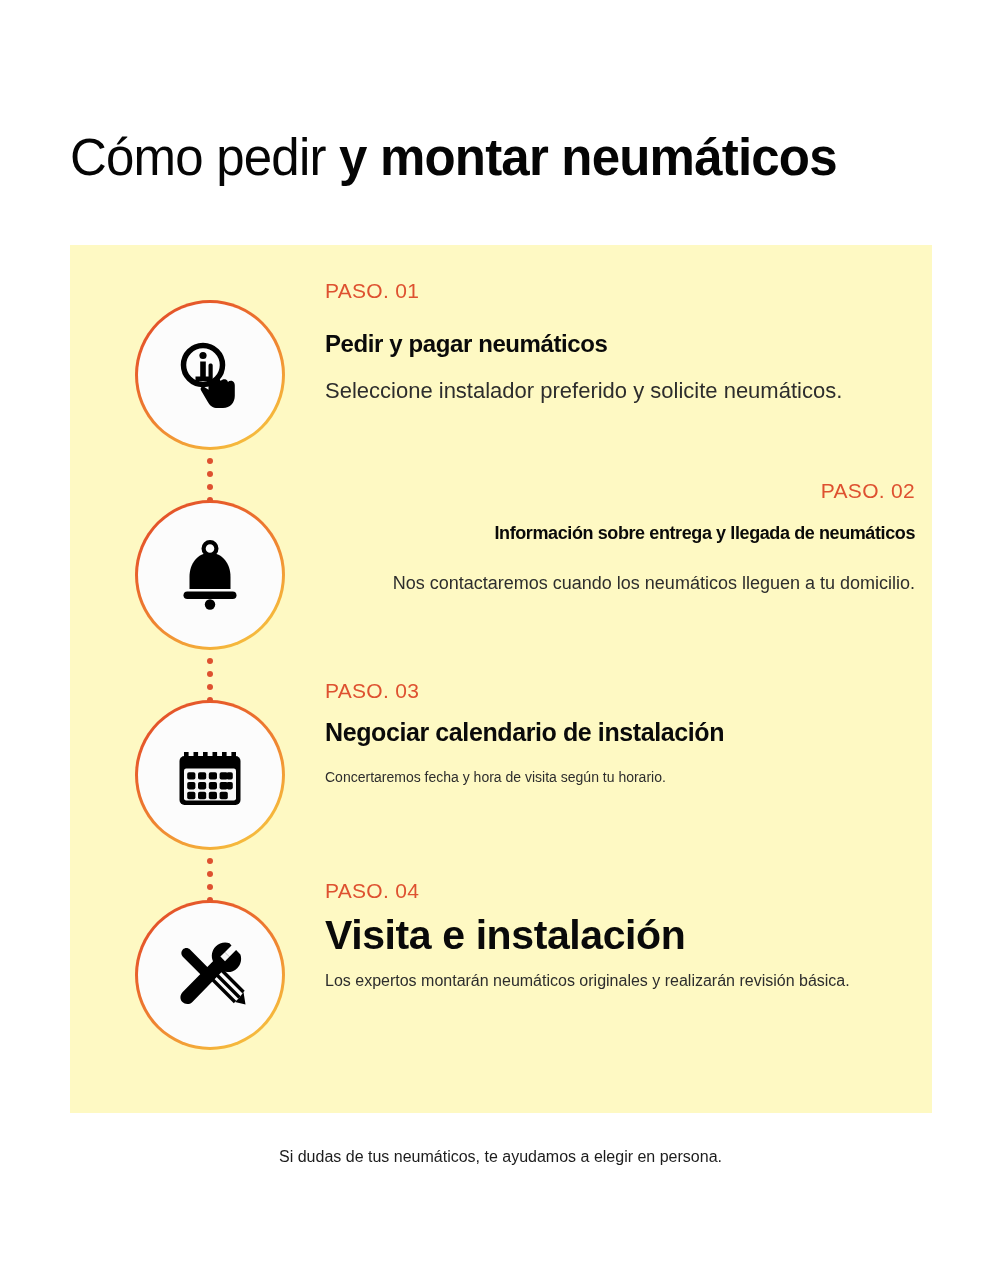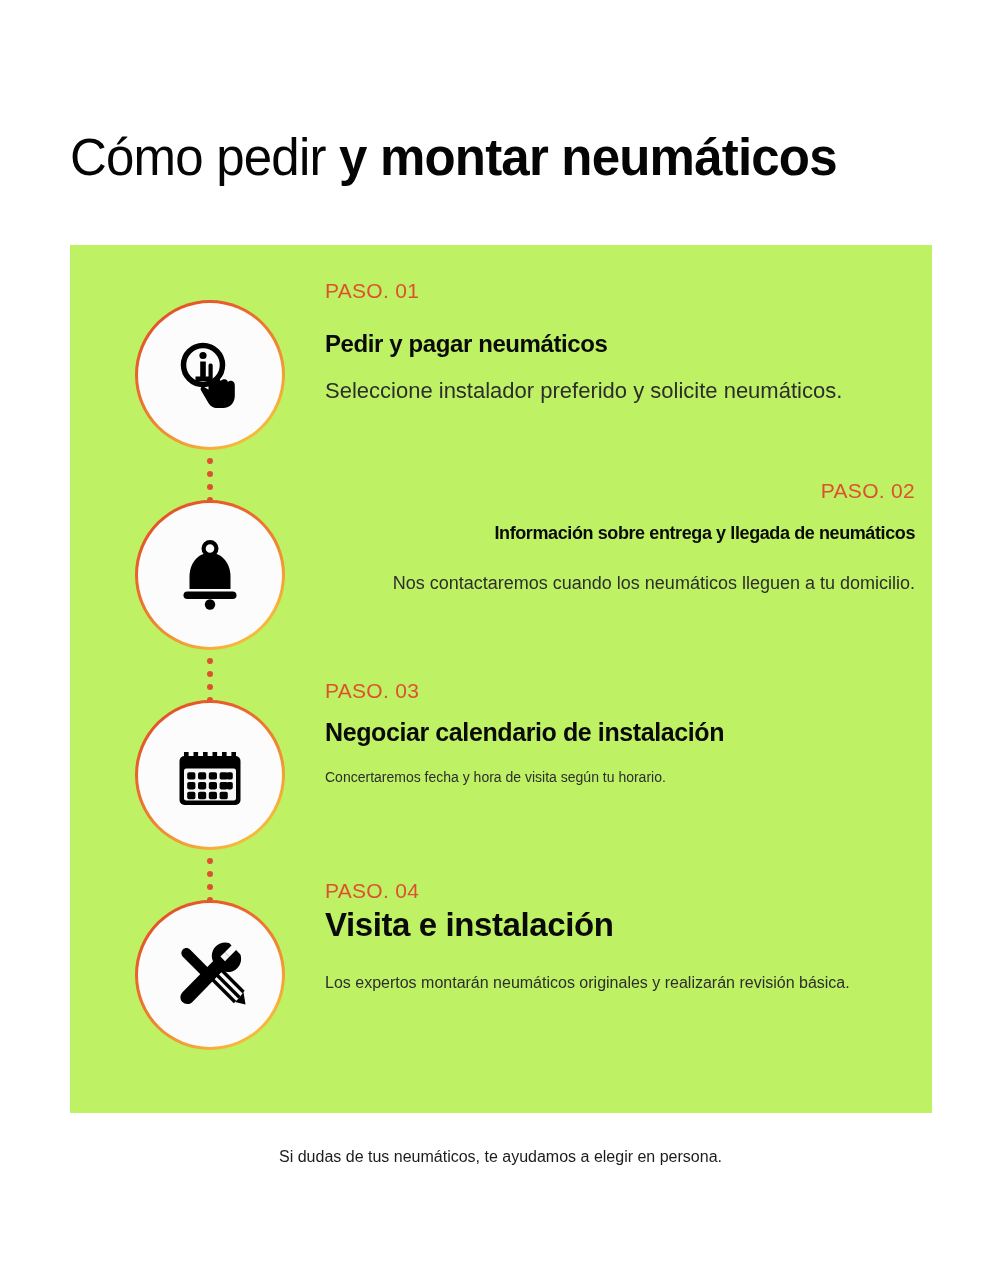--- a/index.html
+++ b/index.html
@@ -32,21 +32,21 @@
   .page-title .t-light { font-weight: 400; }
   .page-title .t-bold  { font-weight: 700; }
 
   
   .steps-panel {
     position: absolute;
     left: 70px;
     top: 245px;
     width: 862px;
     height: 868px;
-    background: #bef264;
+    background: #fef9c3;
   }
 
   .step-row {
     position: absolute;
     left: 0;
     width: 862px;
     height: 200px;
   }
   .step-row.r0 { top: 33px; }
   .step-row.r1 { top: 233px; text-align: right; }
@@ -125,22 +125,22 @@
 
   .s1 .step-label { margin-top: 0px; }
   .s1 .step-title { font-size: 18px; line-height: 24px; margin-top: 17px; }
   .s1 .step-desc  { font-size: 18px; line-height: 24px; margin-top: 26px; }
 
   .s2 .step-label { margin-top: 0px; }
   .s2 .step-title { font-size: 25px; line-height: 32px; margin-top: 12px; }
   .s2 .step-desc  { font-size: 14px; line-height: 26px; margin-top: 16px; }
 
   .s3 .step-label { margin-top: 0px; }
-  .s3 .step-title { font-size: 33px; line-height: 42px; margin-top: 0; }
-  .s3 .step-desc  { font-size: 16px; line-height: 22px; margin-top: 26px; }
+  .s3 .step-title { font-size: 41px; line-height: 42px; margin-top: 10px; }
+  .s3 .step-desc  { font-size: 16px; line-height: 22px; margin-top: 14px; }
 
   
   .footer-note {
     position: absolute;
     left: 0;
     top: 1143px;
     width: 1001px;
     text-align: center;
     font-size: 16px;
     line-height: 28px;

